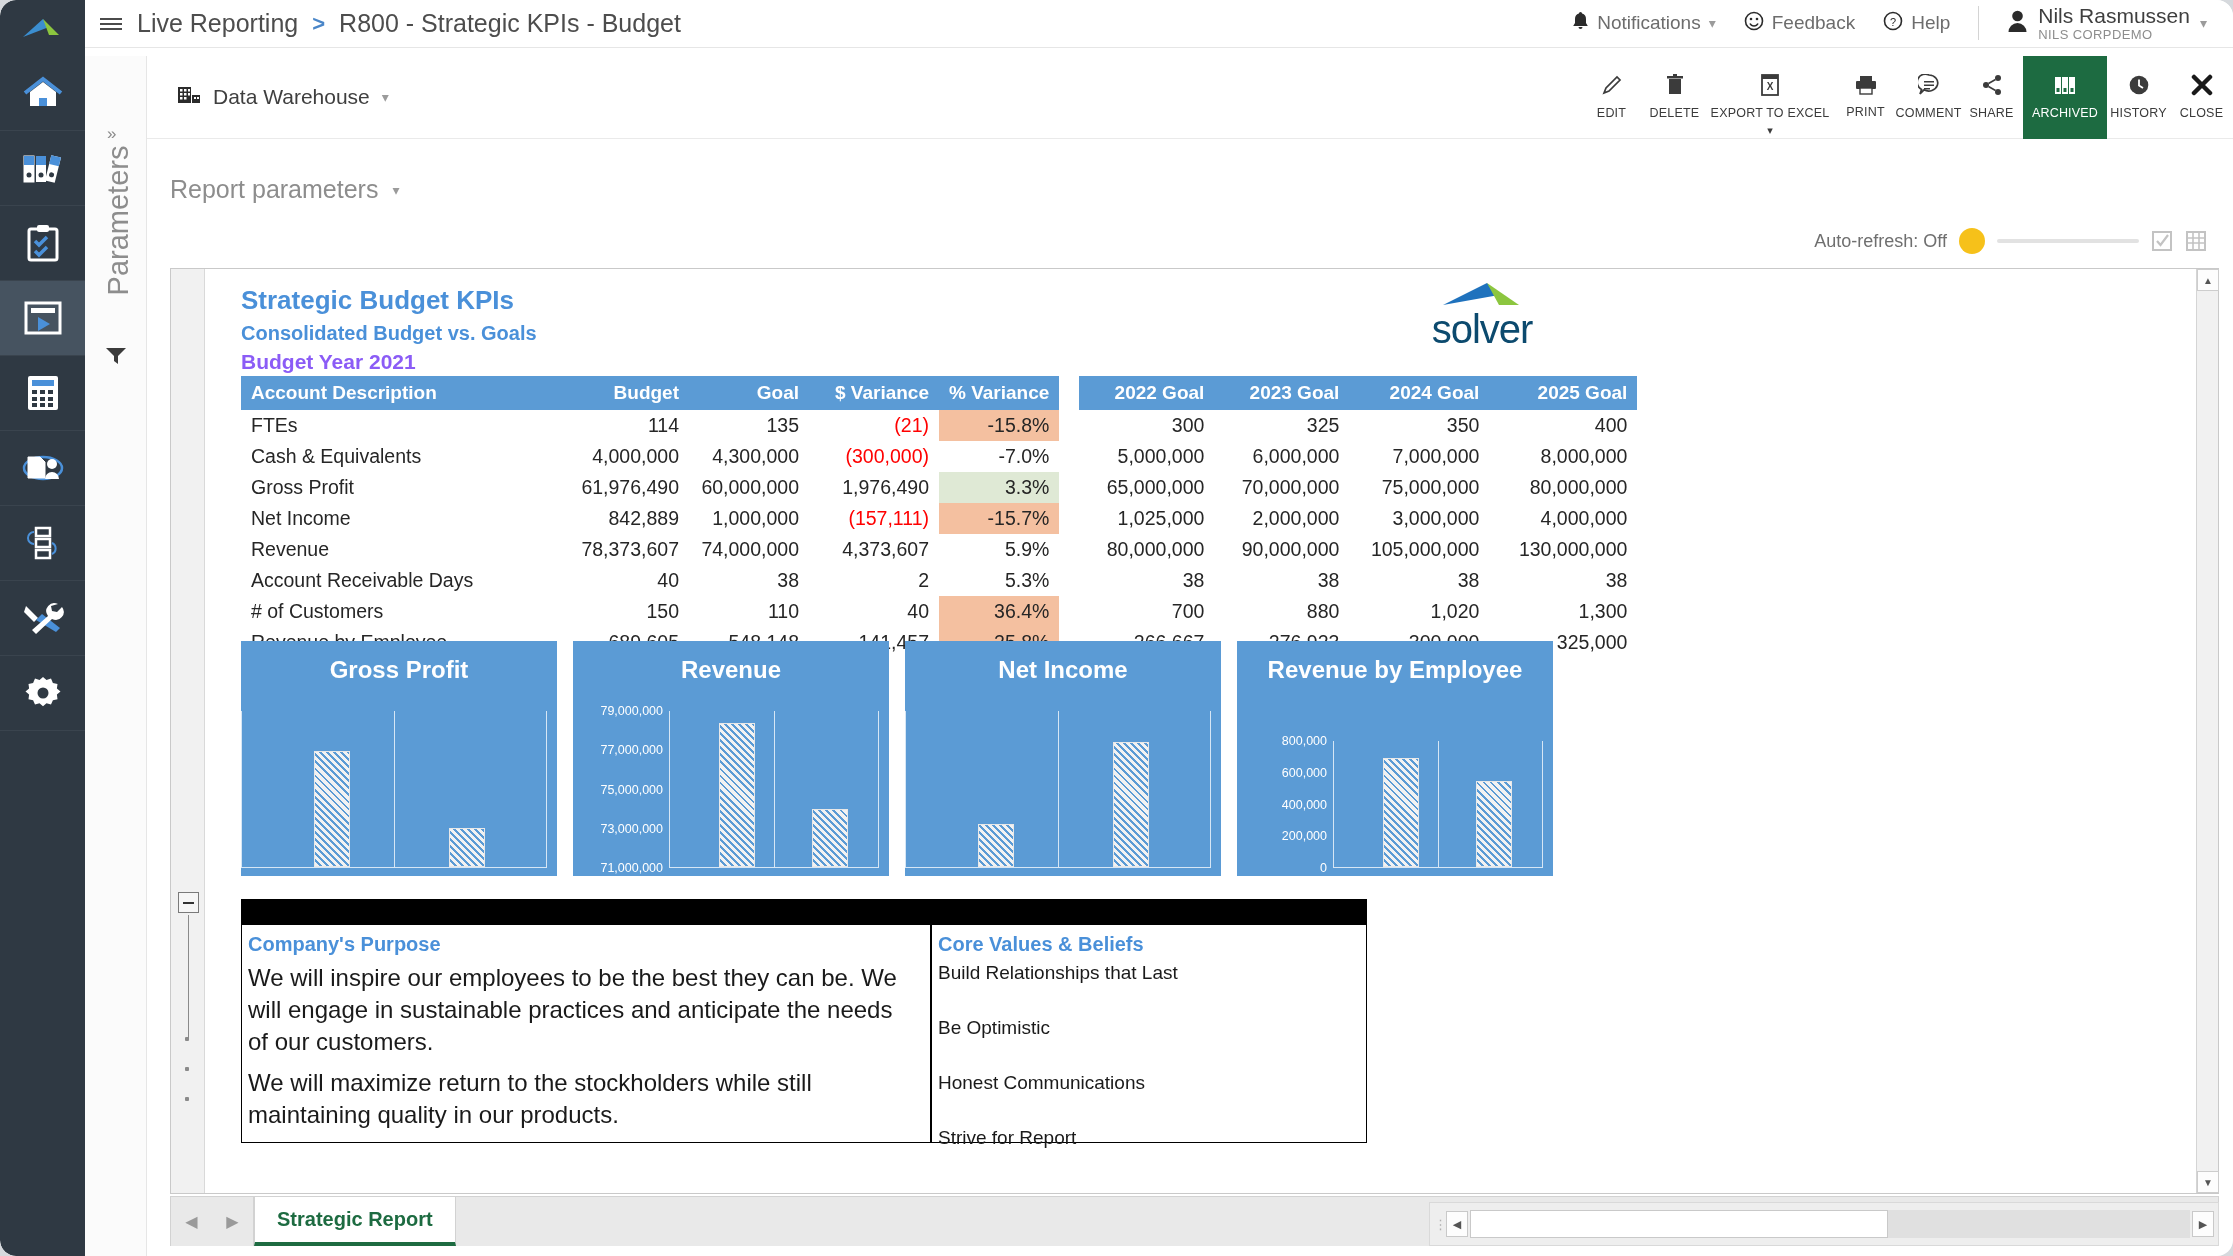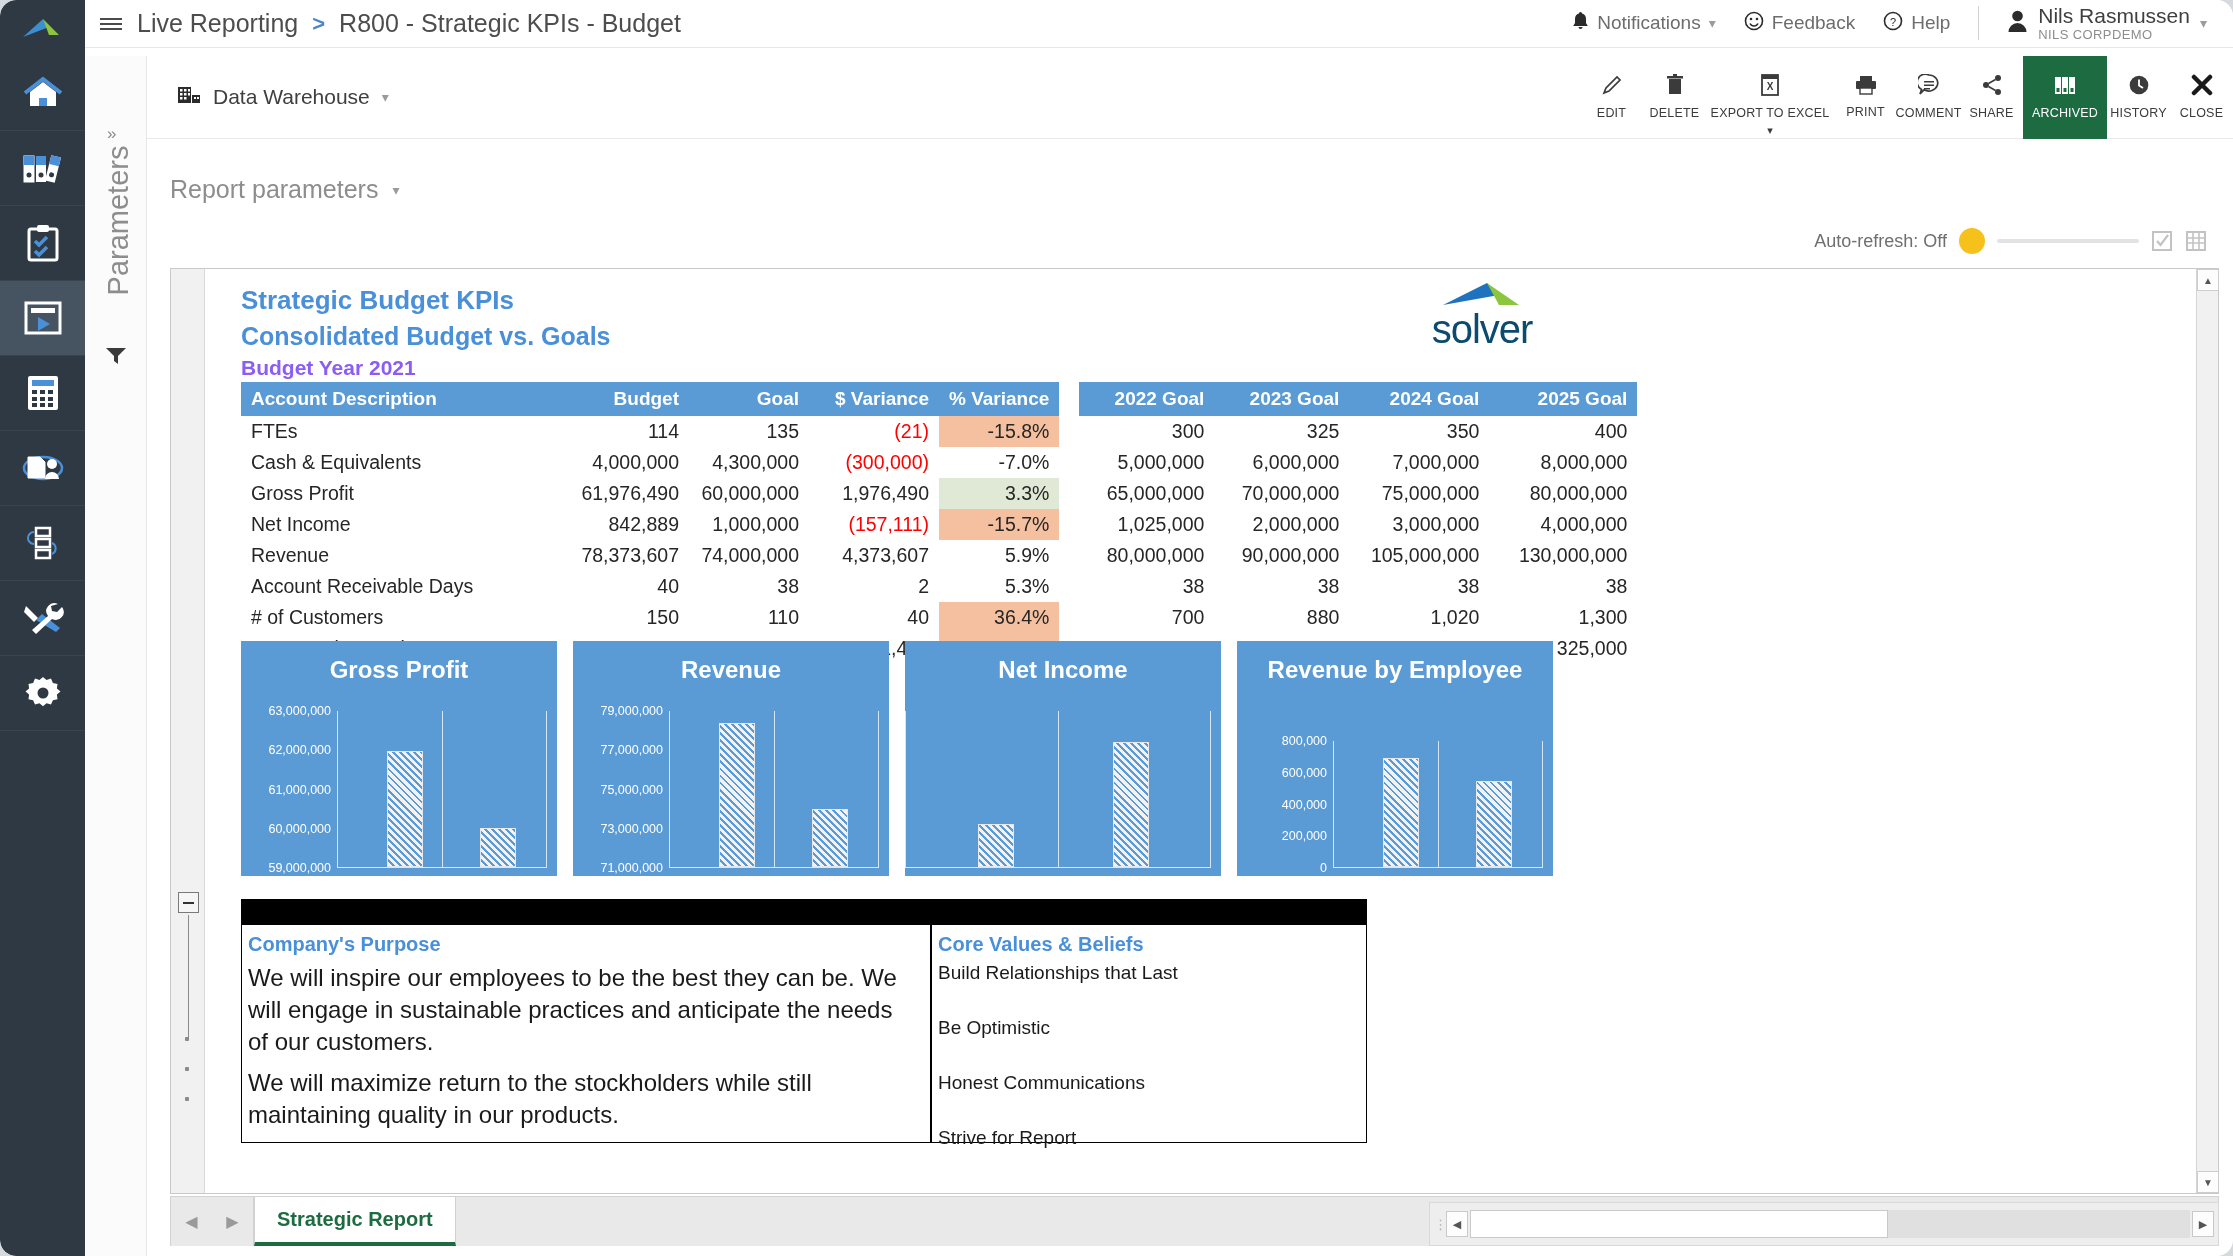--- a/index.html
+++ b/index.html
@@ -141,21 +141,21 @@
   .vscroll {
     width: 22px; background:#f1f1f1; border-left:1px solid #d5d5d5; position:relative;
   }
   .vs-btn { width:22px; height:22px; display:flex; align-items:center; justify-content:center;
     border:1px solid #cdcdcd; background:#fdfdfd; font-size:10px; color:#555; cursor:pointer;}
   .vs-btn.bottom { position:absolute; bottom:0; }
 
   
   .rpt { position:absolute; left: 36px; top: 16px; }
   .rpt-title { font-size: 26px; font-weight: bold; color:#4a90d9; margin-bottom: 6px; }
-  .rpt-sub { font-size: 25px; font-weight: bold; color:#4a90d9; margin-bottom: 5px; }
+  .rpt-sub { font-size: 20px; font-weight: bold; color:#4a90d9; margin-bottom: 5px; }
   .rpt-sub2 { font-size: 21px; font-weight: bold; color:#8b5cf6; margin-bottom: 2px; }
 
   .logo-wrap { position:absolute; right: 0px; top: 0px; width: 170px; text-align:center; }
   .logo-word { font-size: 40px; color:#0c4a6e; letter-spacing:-1px; margin-top:-6px;}
 
   table.kpi { border-collapse: collapse; font-size: 19.5px; color:#262626; }
   table.kpi th {
     background:#5b9bd5; color:#ffffff; font-weight:bold; font-size: 19px;
     padding: 6px 10px; text-align:right; white-space:nowrap;
   }
@@ -727,27 +727,20 @@
           <path d="M4 30 L48 8 L60 20 Z" fill="#1f72bd"></path>
           <path d="M48 8 L80 30 L60 30 Z" fill="#8cc63f"></path>
         </svg>
         <div class="logo-word">solver</div>
       </div>
 
       <div class="charts">
           <div class="chartcard">
             <div class="chart-title">Gross Profit</div>
             <div class="plot">
-              <div class="yaxis">
-                <span class="ytick" style="top: 0%;">63,000,000</span>
-                <span class="ytick" style="top: 25%;">62,000,000</span>
-                <span class="ytick" style="top: 50%;">61,000,000</span>
-                <span class="ytick" style="top: 75%;">60,000,000</span>
-                <span class="ytick" style="top: 100%;">59,000,000</span>
-              </div>
               <div class="plotarea">
                 <div class="mid-line"></div>
                 <div class="bar" style="height: 74.4123%; left: 24%;"></div>
                 <div class="bar" style="height: 25%; left: 68%;"></div>
               </div>
               <div class="xlabels" style="bottom: -22px; position: absolute; left: 96px; right: 10px;">
                 <div class="xlab">Budget</div>
                 <div class="xlab">Goal</div>
               </div>
             </div>

